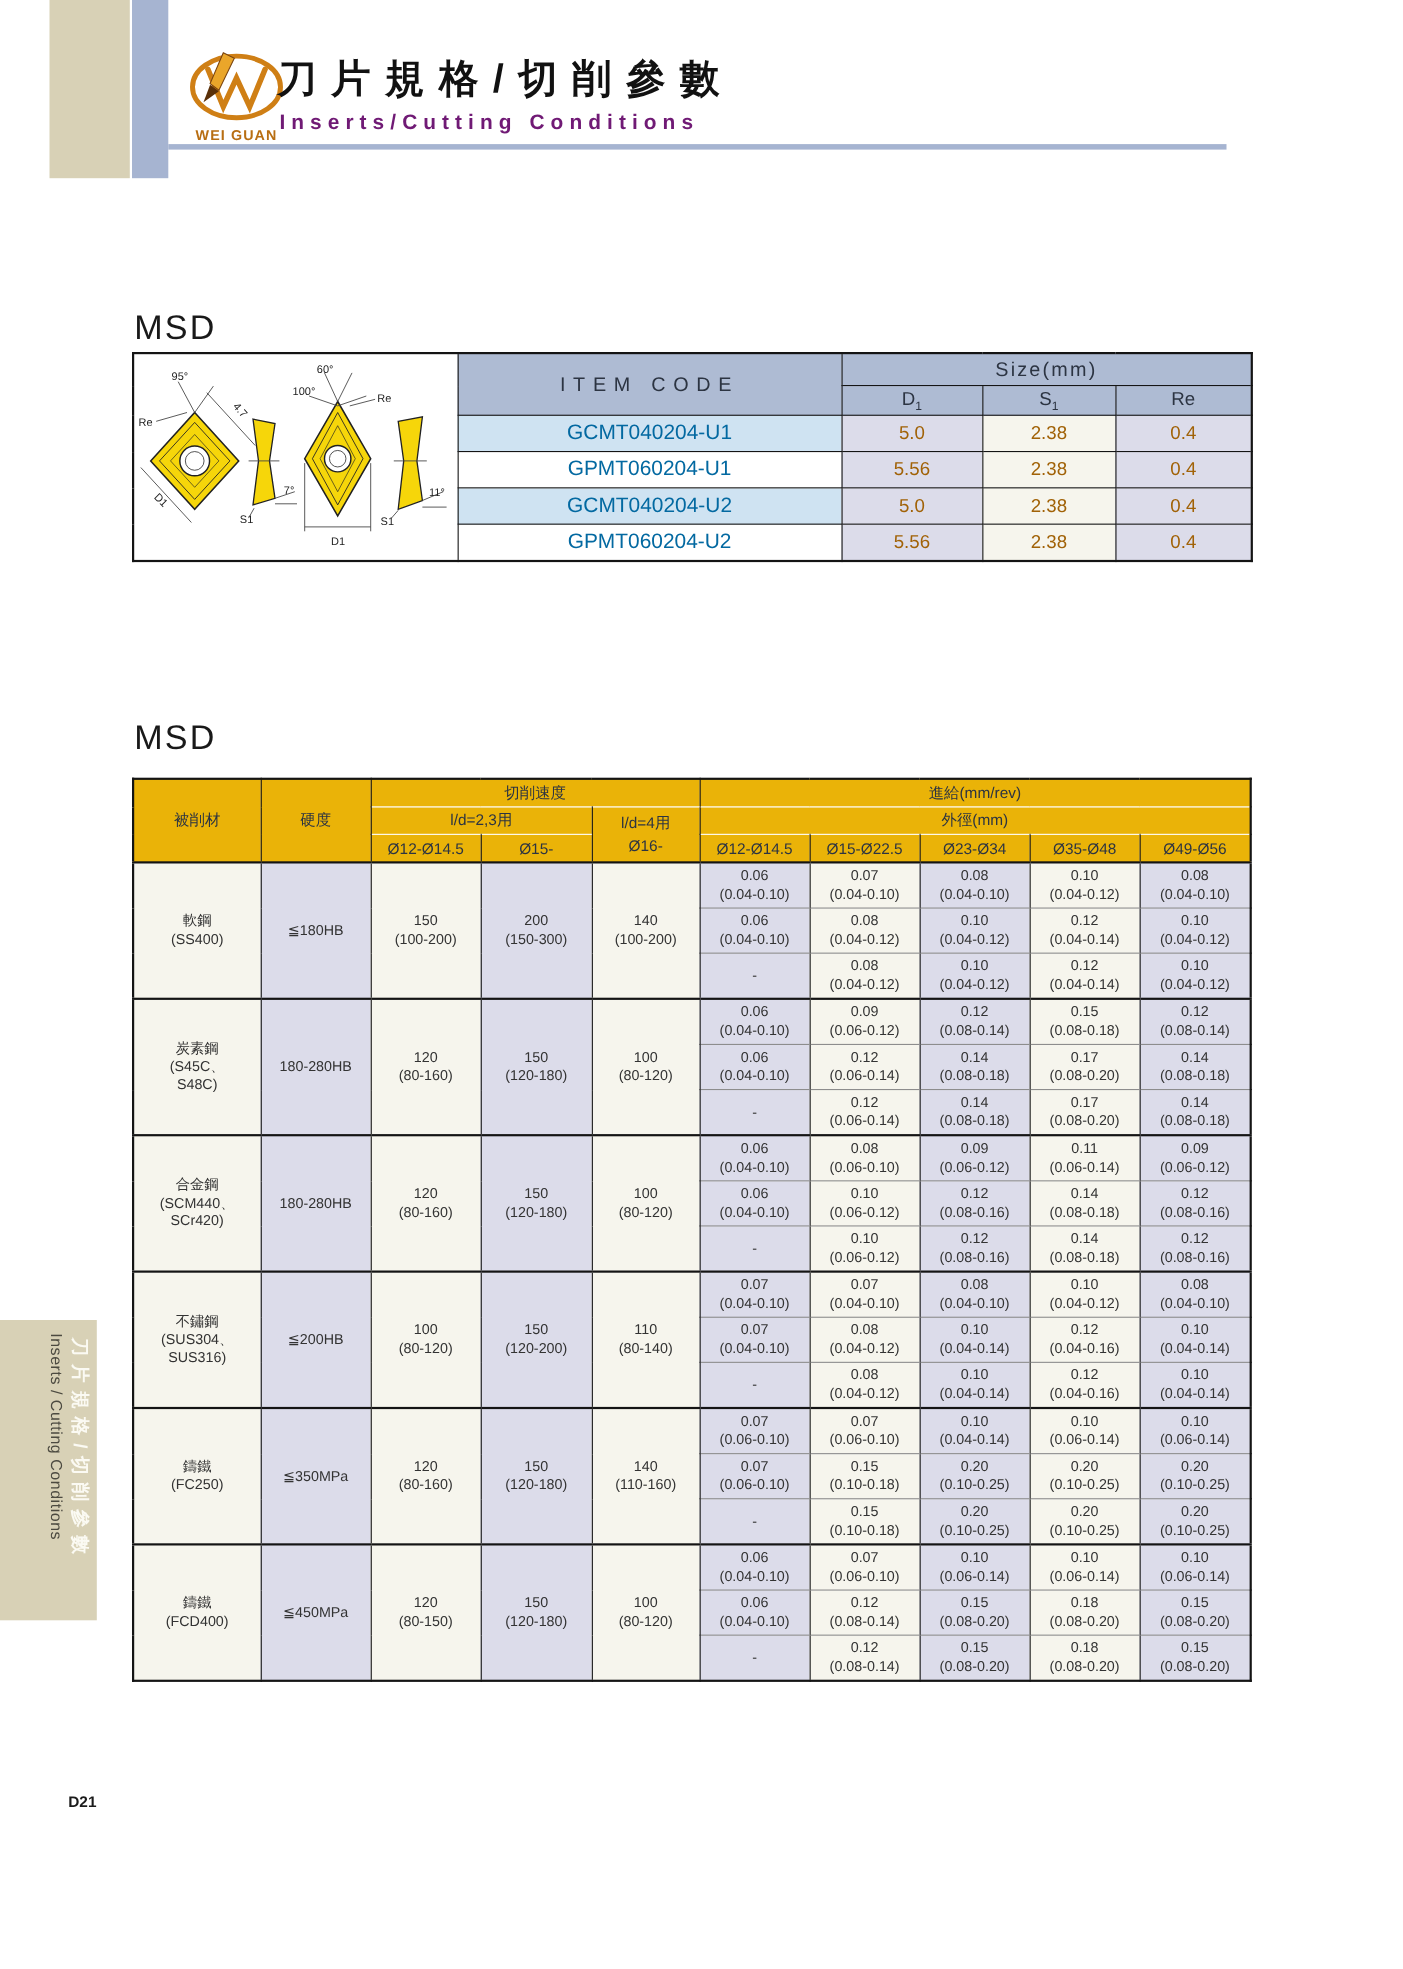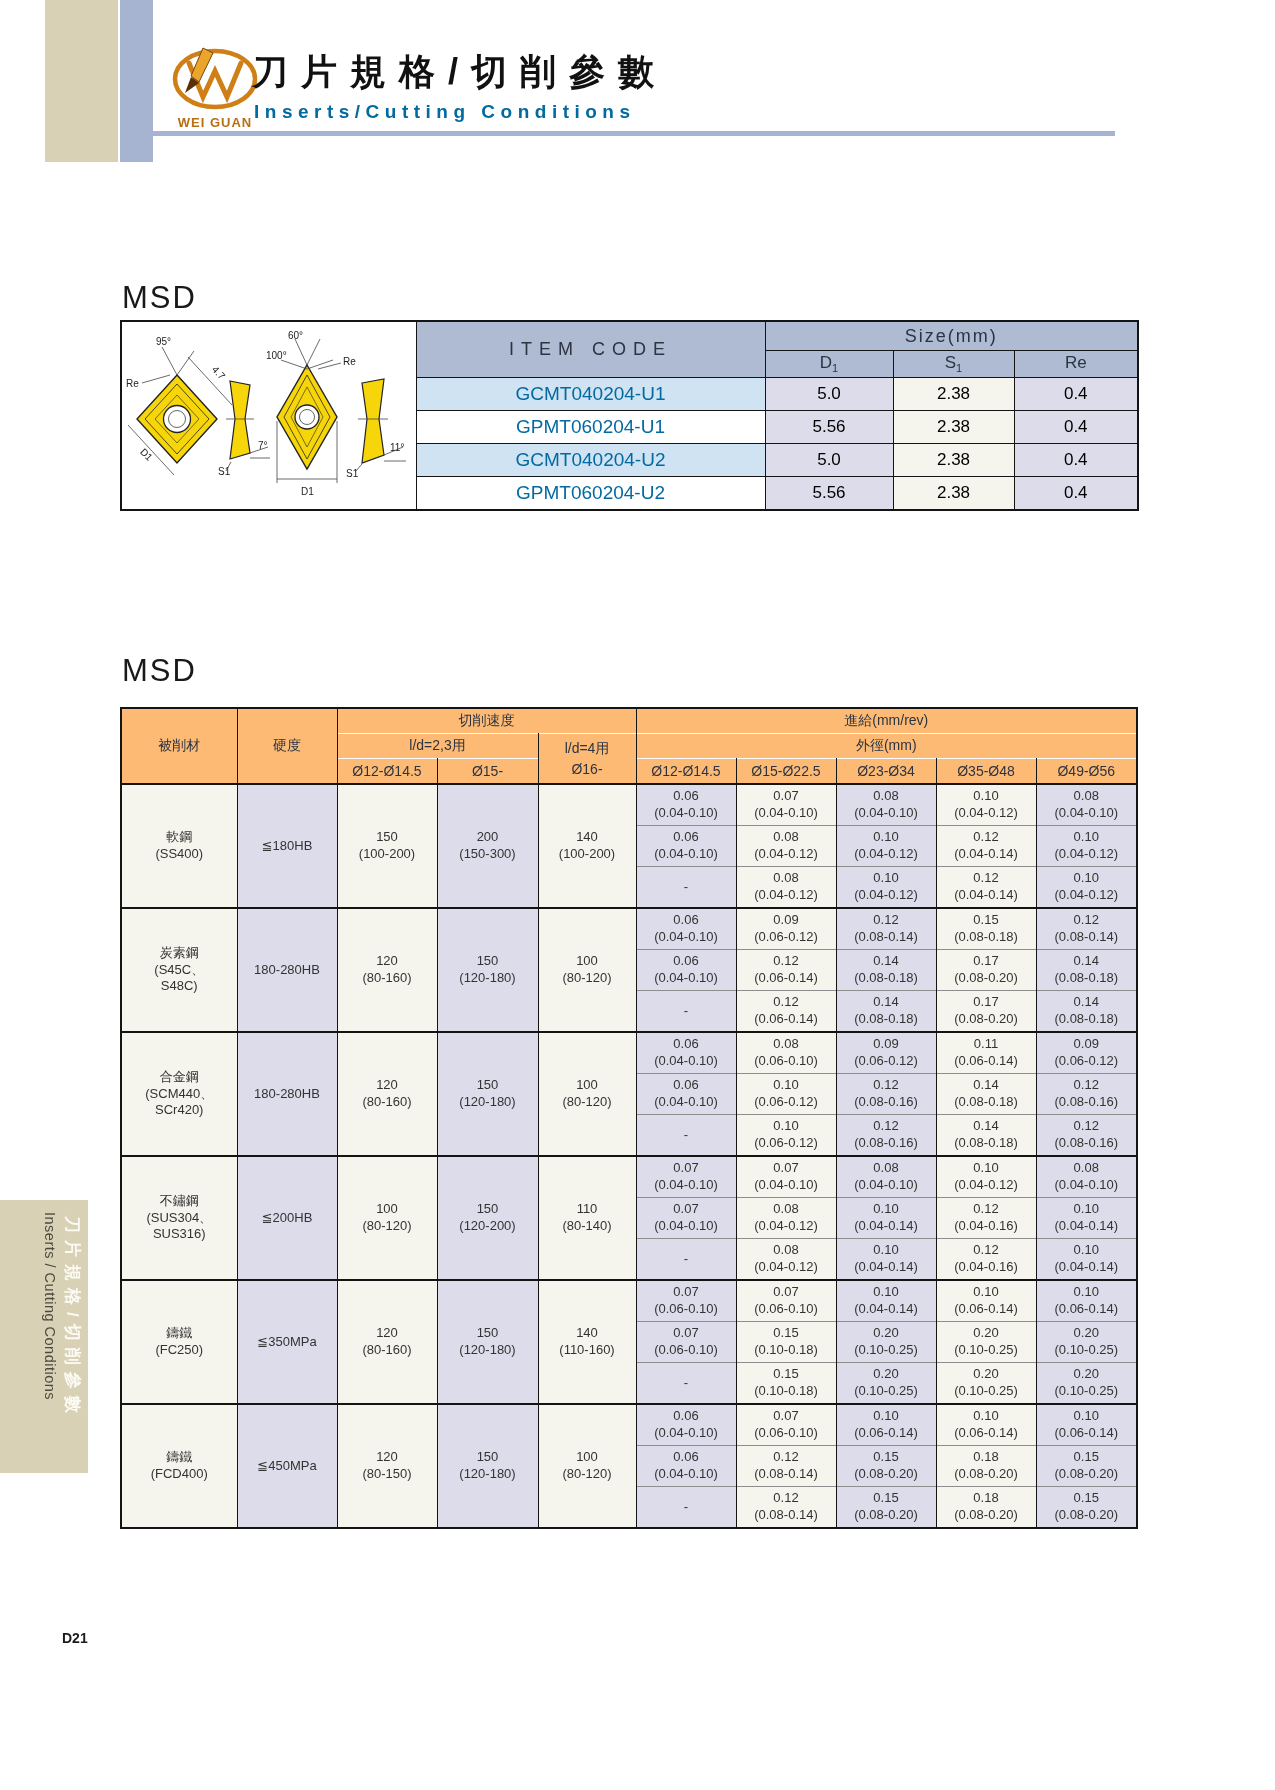--- a/index.html
+++ b/index.html
@@ -8,49 +8,49 @@
     font-family:"Liberation Sans","DejaVu Sans",sans-serif;color:#222;
     overflow:hidden;
   }
 
   
   .top-beige{position:absolute;left:45px;top:0;width:73px;height:162px;background:#d8d1b6;}
   .top-bar{position:absolute;left:120px;top:0;width:33px;height:162px;background:#a6b4d1;}
   .header-rule{position:absolute;left:153px;top:131px;width:962px;height:5px;background:#a6b4d1;}
   .logo{position:absolute;left:172px;top:46px;width:86px;height:88px;}
   .title-zh{position:absolute;left:252px;top:48px;font-size:36px;font-weight:bold;letter-spacing:13px;color:#111;white-space:nowrap;}
-  .title-en{position:absolute;left:254px;top:101px;font-size:19px;font-weight:bold;letter-spacing:5.5px;color:#0369a1;white-space:nowrap;}
+  .title-en{position:absolute;left:254px;top:101px;font-size:19px;font-weight:bold;letter-spacing:5.5px;color:#701a75;white-space:nowrap;}
 
   
   .msd{position:absolute;left:122px;font-size:31px;letter-spacing:2px;color:#191919;}
   .msd1{top:280px;} .msd2{top:653px;}
 
   
   .spec-table{position:absolute;left:120px;top:320px;width:1017px;border-collapse:collapse;table-layout:fixed;border:2px solid #141414;padding-left:12px;}
   .spec-table td{border:1px solid #141414;text-align:center;vertical-align:middle;padding:0;}
   .spec-head{background:#aebbd3;color:#2c3442;font-size:18px;}
   .itemcode-head{letter-spacing:7px;}
   .size-head{letter-spacing:2px;height:28px;}
   .subcol-head{font-size:17px;height:26px;border-top:1.5px solid #ffffff !important;}
   .spec-table sub{font-size:11px;}
   .code-cell{font-size:19px;color:#0369a1;height:32px;}
-  .val-cell{font-size:17px;color:#000000;}
+  .val-cell{font-size:17px;color:#a16207;}
   .row-blue{background:#cfe3f2;}
   .row-white{background:#ffffff;}
   .col-lav{background:#dcdcea;}
   .col-cream{background:#f6f5ed;}
   .diag-cell{background:#ffffff;}
   .diag-cell svg{display:block;}
   .dline{stroke:#444;stroke-width:0.8;fill:none;}
   .dtext{font-size:10px;fill:#222;font-family:"Liberation Sans","DejaVu Sans",sans-serif;}
 
   
   .cond-table{position:absolute;left:120px;top:707px;width:1016px;border-collapse:collapse;table-layout:fixed;border:2.5px solid #141414;}
   .cond-table td{border-left:1px solid #141414;border-right:1px solid #141414;text-align:center;vertical-align:middle;color:#333;padding:0;}
-  .cond-table thead td{background:#fdba74;color:#2c3442;font-size:14px;height:24px;margin-left:12px;}
+  .cond-table thead td{background:#eab308;color:#2c3442;font-size:14px;height:24px;margin-left:12px;}
   .hr2 td,.hr3 td{border-top:1.5px solid #ffffff;text-align:center;}
   .hr3 td{font-size:13.5px;height:25px;}
   .ld4 div{line-height:1.45;}
   .cond-table tbody td{font-size:13px;line-height:1.3;height:40px;}
   .mat{font-size:13.5px;color:#333;}
   .c-lav{background:#dcdcea;}
   .c-cream{background:#f6f5ed;}
   .subrow{border-top:1px solid #8d8d8d;}
   .block-start td{border-top:2px solid #141414;}
 

